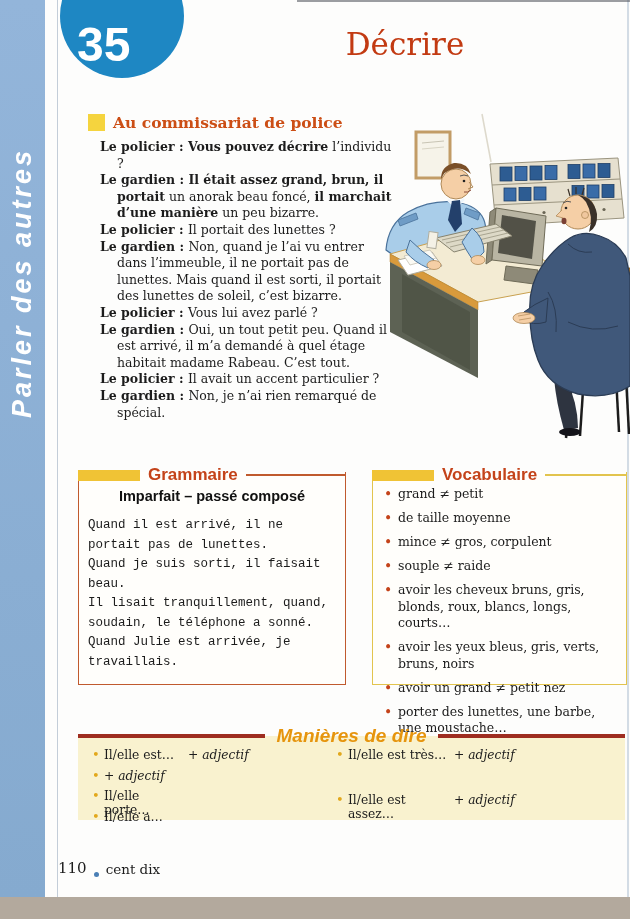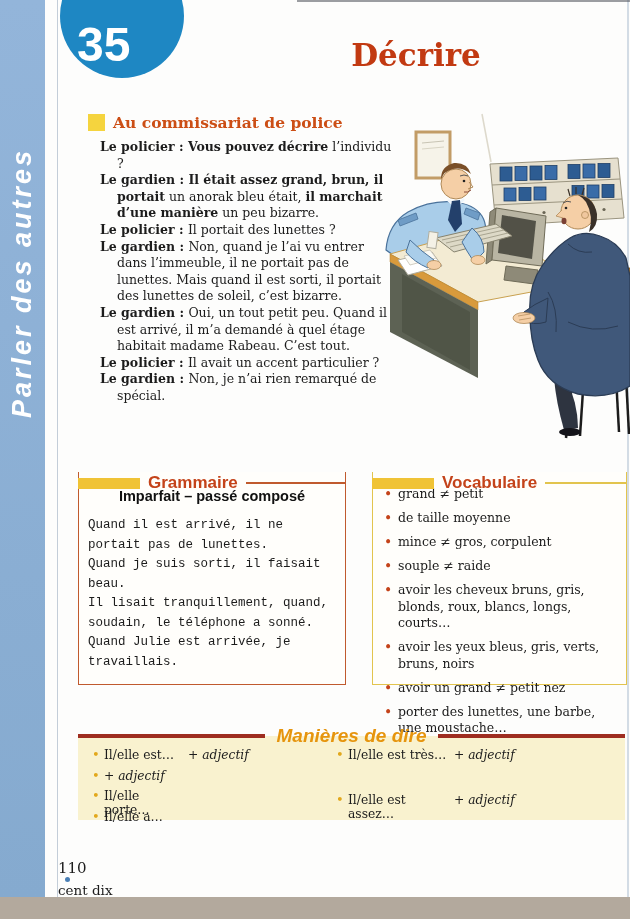--- a/index.html
+++ b/index.html
@@ -14,40 +14,40 @@
                 font-family:"Liberation Sans",sans-serif;font-weight:bold;font-style:italic;
                 font-size:27px;letter-spacing:3px;color:#ffffff;white-space:nowrap;}
   .page-edge-line{position:absolute;left:57px;top:0;width:1px;height:897px;background:#c3cdd8;}
   .right-edge-line{position:absolute;left:627px;top:0;width:2px;height:897px;background:#d3dce5;}
   .top-edge{position:absolute;left:297px;top:0;width:333px;height:2px;background:#4a4f55;opacity:.55;}
   
   .lesson-circle{position:absolute;left:60px;top:-46px;width:124px;height:124px;
                  border-radius:50%;background:#1e87c3;}
   .lesson-number{position:absolute;left:77px;top:4px;color:#fff;
                  font-family:"Liberation Sans",sans-serif;font-weight:bold;font-size:48px;margin-top:13px;}
-  .page-title{position:absolute;left:240px;top:26px;width:330px;margin:11px;text-align:center;
-              font-size:31px;font-weight:bold;color:#c23a12;}
+  .page-title{position:absolute;left:240px;top:26px;width:330px;margin:0;text-align:center;
+              font-size:31px;font-weight:normal;color:#c23a12;}
   
   .section-heading{position:absolute;left:88px;top:113px;display:flex;align-items:center;}
   .yellow-square{width:17px;height:17px;background:#f5d43e;margin-right:8px;}
   .section-heading-text{font-weight:bold;font-size:15.5px;color:#cc4e15;}
   
   .dialogue{position:absolute;left:100px;top:139px;width:292px;
             font-size:12.5px;line-height:16.6px;}
   .dlg-line{padding-left:17px;text-indent:-17px;}
   .dlg-speaker,.dlg-bold{font-weight:bold;margin-top:6px;}
   
   .illustration{position:absolute;left:372px;top:112px;width:258px;height:336px;}
   
   .frame-box{position:absolute;top:472px;height:212px;background:#fffefb;}
   .grammar-box{left:78px;width:266px;border:1.5px solid #c05a2e;border-top:none;}
   .vocab-box{left:372px;width:253px;border:1.5px solid #e2c44e;border-top:none;}
   .box-header{position:absolute;top:-10px;left:-1px;right:-1px;display:flex;align-items:center;}
   .box-header-bar{width:62px;height:11px;background:#f0c335;}
-  .box-title{margin:11px 8px;font-family:"Liberation Sans",sans-serif;font-weight:bold;
+  .box-title{margin:3px 8px;font-family:"Liberation Sans",sans-serif;font-weight:bold;
              font-size:17px;color:#c4431a;line-height:20px;}
   .box-header-rule{flex:1;height:2px;}
   .grammar-rule{background:#c05a2e;}
   .vocab-rule{background:#e2c44e;}
   .grammar-subtitle{margin-top:16px;text-align:center;font-family:"Liberation Sans",sans-serif;
                     font-weight:bold;font-size:14.5px;color:#111;}
   .grammar-sentences{margin-top:12px;padding:0 6px 0 9px;font-size:12.5px;line-height:19.5px;font-family:Liberation Mono, monospace;}
   .vocab-list{margin-top:14px;padding:0 6px 0 11px;}
   .vocab-item{display:flex;font-size:12.5px;line-height:16.5px;margin-bottom:7.5px;}
   .vocab-bullet{width:14px;color:#c4431a;font-size:14px;flex:none;}
@@ -59,21 +59,21 @@
   .man-title{margin:0 12px;font-family:"Liberation Sans",sans-serif;font-weight:bold;
              font-style:italic;font-size:19px;color:#e6950e;}
   .man-col{position:absolute;top:11px;}
   .man-col-left{left:14px;}
   .man-col-right{left:258px;}
   .man-row{display:flex;align-items:baseline;height:20.5px;font-size:12.3px;}
   .man-bullet{width:12px;color:#e2a81c;font-size:13px;flex:none;}
   .man-main{display:inline-block;flex:none;}
   .man-suffix{font-style:italic;}
   
-  .footer{position:absolute;left:58px;top:859px;font-size:14.5px;display:flex;align-items:flex-start;flex-direction:column;}
+  .footer{position:absolute;left:58px;top:859px;font-size:14.5px;display:flex;align-items:flex-end;}
   .footer-num{font-size:15px;}
   .footer-dot{display:inline-block;width:5px;height:5px;border-radius:50%;
               background:#4a7fb5;margin:0 7px;}
   .footer-word{font-size:13.5px;}
   .bottom-strip{position:absolute;left:0;top:897px;width:630px;height:22px;background:#b3a99d;}
 </style>
 </head>
 <body>
 
 <div class="page">
@@ -88,23 +88,24 @@
   <div class="lesson-number">35</div>
   <h1 class="page-title">Décrire</h1>
 
   <div class="section-heading">
     <span class="yellow-square"></span>
     <span class="section-heading-text">Au commissariat de police</span>
   </div>
 
   <div class="dialogue" id="dialogue">
       <div class="dlg-line"><span class="dlg-speaker">Le policier : </span><span class="dlg-bold">Vous pouvez décrire</span><span class="dlg-reg"> l’individu ?</span></div>
-      <div class="dlg-line"><span class="dlg-speaker">Le gardien : </span><span class="dlg-bold">Il était assez grand, brun, il portait</span><span class="dlg-reg"> un anorak bleu était, </span><span class="dlg-bold">il marchait d’une manière</span><span class="dlg-reg"> un peu bizarre.</span></div>
+      <div class="dlg-line"><span class="dlg-speaker">Le gardien : </span><span class="dlg-bold">Il était assez grand, brun, il portait</span><span class="dlg-reg"> un anorak beau foncé, </span><span class="dlg-bold">il marchait d’une manière</span><span class="dlg-reg"> un peu bizarre.</span></div>
       <div class="dlg-line"><span class="dlg-speaker">Le policier : </span><span class="dlg-reg">Il portait des lunettes ?</span></div>
       <div class="dlg-line"><span class="dlg-speaker">Le gardien : </span><span class="dlg-reg">Non, quand je l’ai vu entrer dans l’immeuble, il ne portait pas de lunettes. Mais quand il est sorti, il portait des lunettes de soleil, c’est bizarre.</span></div>
+      <div class="dlg-line"><span class="dlg-speaker">Le policier : </span><span class="dlg-reg">Vous lui avez parlé ?</span></div>
       <div class="dlg-line"><span class="dlg-speaker">Le gardien : </span><span class="dlg-reg">Oui, un tout petit peu. Quand il est arrivé, il m’a demandé à quel étage habitait madame Rabeau. C’est tout.</span></div>
       <div class="dlg-line"><span class="dlg-speaker">Le policier : </span><span class="dlg-reg">Il avait un accent particulier ?</span></div>
       <div class="dlg-line"><span class="dlg-speaker">Le gardien : </span><span class="dlg-reg">Non, je n’ai rien remarqué de spécial.</span></div>
     </div>
 
   <div class="illustration">
     <svg viewBox="0 0 258 336" width="258" height="336">
 
       <g>
         <rect x="44" y="20" width="34" height="46" fill="#f6f3e9" stroke="#c29c66" stroke-width="3"></rect>

